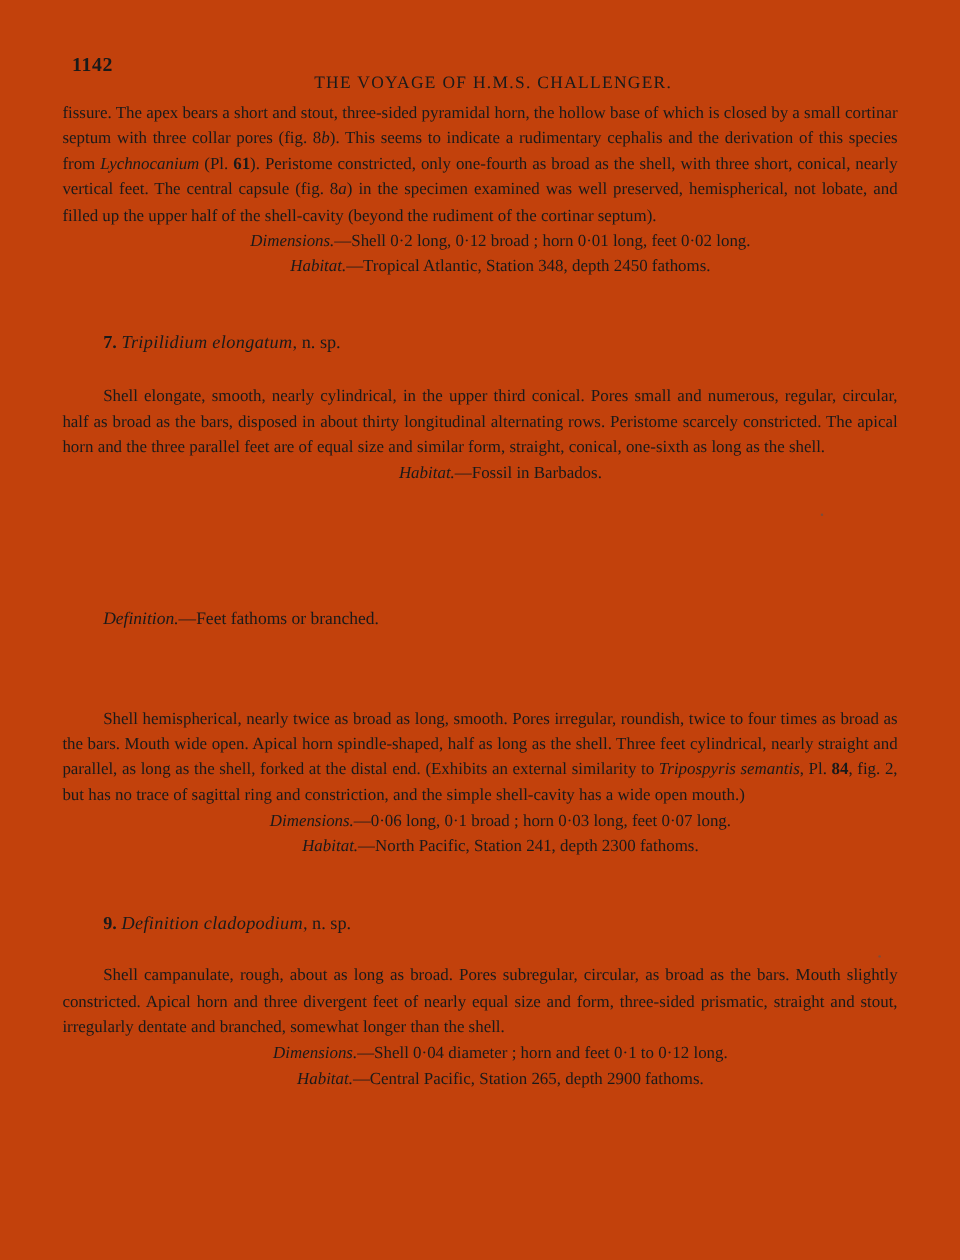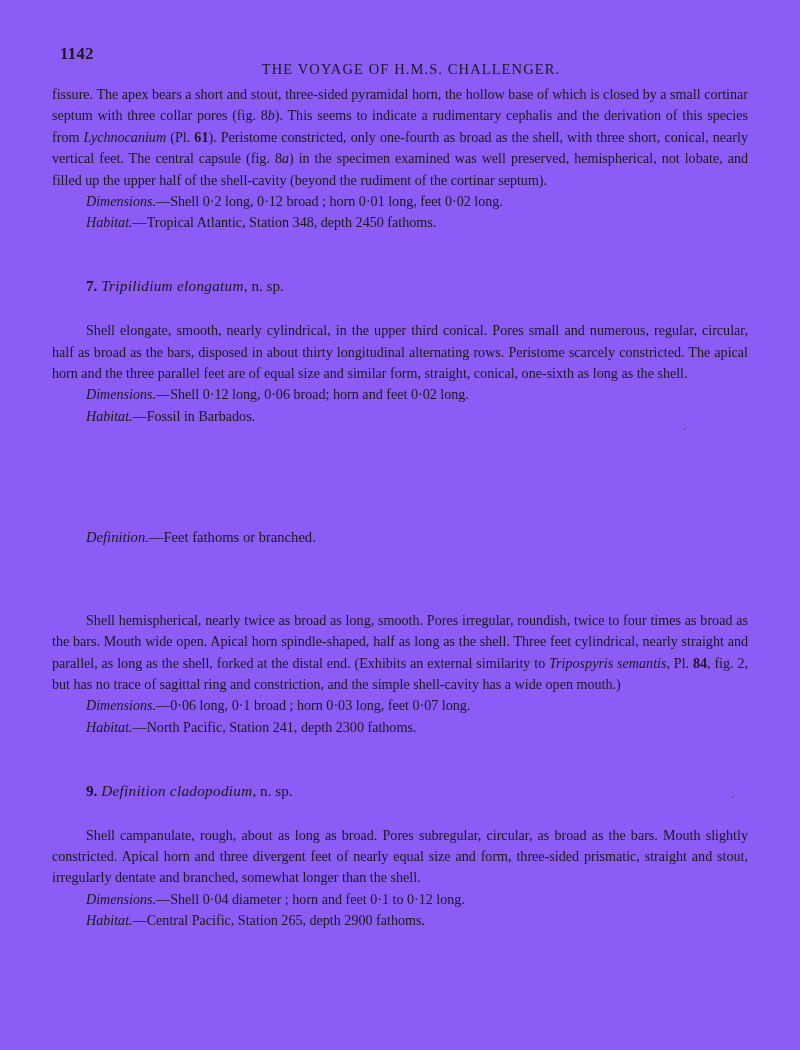--- a/index.html
+++ b/index.html
@@ -4,21 +4,21 @@
 <style>
   html, body {
     margin: 0;
     padding: 0;
     background: #ffffff;
   }
   .page {
     width: 800px;
     height: 1050px;
     position: relative;
-    background: #8b5cf6;
+    background: #c2410c;
     font-family: "Liberation Serif", "DejaVu Serif", serif;
     color: #1a1a1a;
     box-sizing: border-box;
     padding: 40px 52px 20px 52px;
     overflow: hidden;
   }
   .header-row {
     position: relative;
     height: 34px;
     margin-bottom: 10px;
@@ -93,20 +93,21 @@
     text-indent: 34px;
   }
   .definition .lbl {
     font-style: italic;
   }
   .dim-line, .hab-line {
     margin: 0;
     font-size: 14.1px;
     text-indent: 34px;
     line-height: 1.5;
+    text-align: center;
   }
   .dim-line .lbl, .hab-line .lbl {
     font-style: italic;
   }
   .speck {
     position: absolute;
     width: 2px;
     height: 2px;
     background: #555;
     border-radius: 50%;
@@ -132,21 +133,20 @@
     <p class="hab-line"><span class="lbl">Habitat.</span><span>—Tropical Atlantic, Station 348, depth 2450 fathoms.</span></p>
 
     <div class="gap-40"></div>
 
     <p class="species-head"><span class="num">7.</span> <span class="name">Tripilidium elongatum</span><span>, n. sp.</span></p>
 
     <div class="gap-20"></div>
 
     <p class="para indent">Shell elongate, smooth, nearly cylindrical, in the upper third conical. Pores small and numerous, regular, circular, half as broad as the bars, disposed in about thirty longitudinal alternating rows. Peristome scarcely constricted. The apical horn and the three parallel feet are of equal size and similar form, straight, conical, one-sixth as long as the shell.</p>
 
-    <p class="dim-line"><span class="lbl">Dimensions.</span><span>—Shell 0·12 long, 0·06 broad; horn and feet 0·02 long.</span></p>
 
     <p class="hab-line"><span class="lbl">Habitat.</span><span>—Fossil in Barbados.</span></p>
 
     <div class="gap-40"></div>
     <div class="gap-28"></div>
 
 
     <div class="gap-28"></div>
 
     <p class="definition"><span class="lbl">Definition.</span><span>—Feet fathoms or branched.</span></p>

